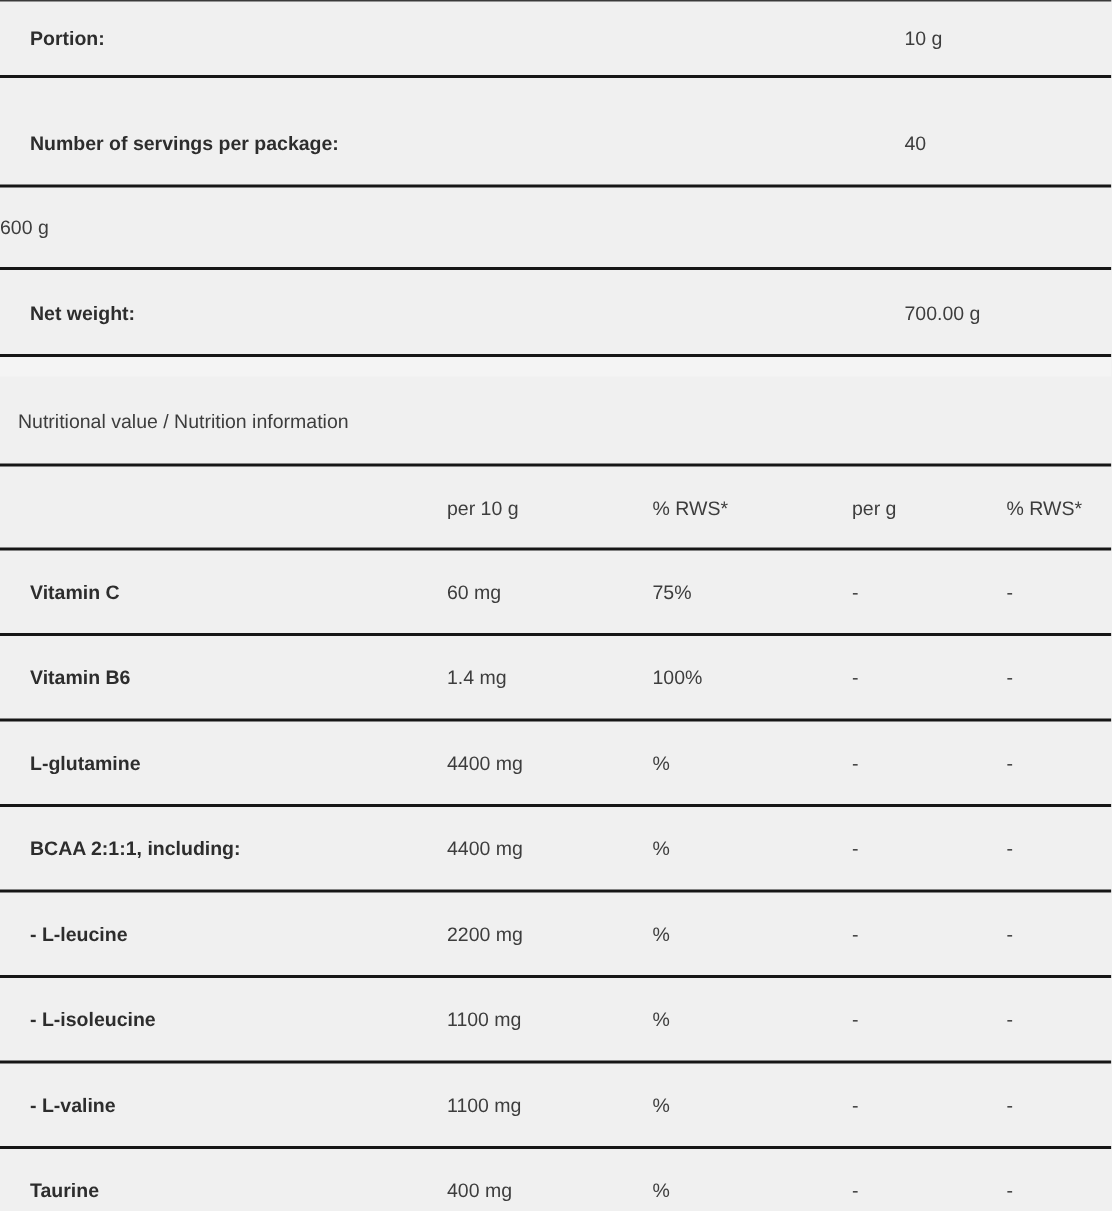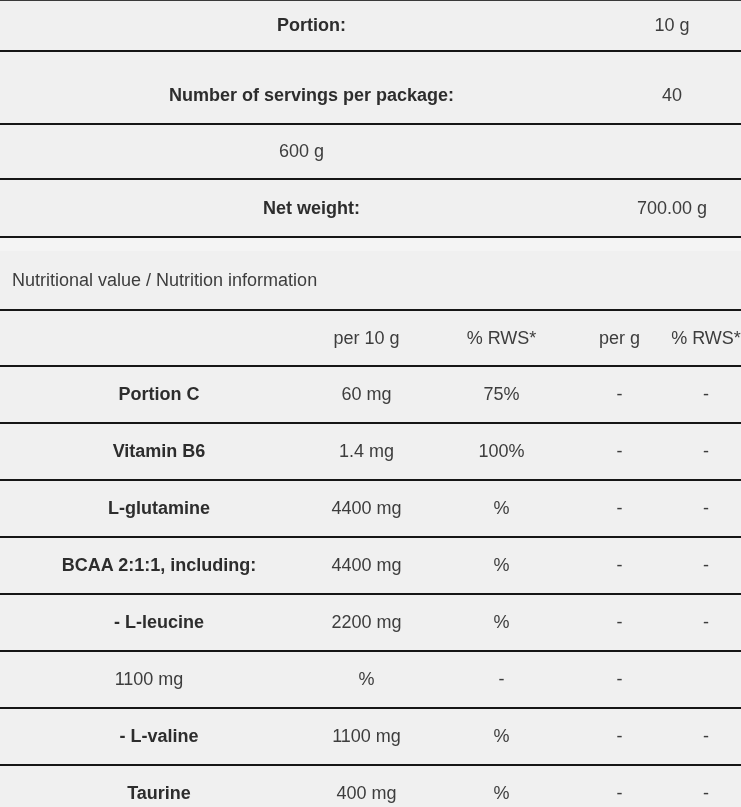--- a/index.html
+++ b/index.html
@@ -7,26 +7,25 @@
     --gap-bg:#f4f4f4;
     --divider:#161616;
     --text-primary:#3d3d3d;
     --text-strong:#2d2d2d;
   }
   html,body{margin:0;padding:0;background:var(--page-bg);}
   .page{
     width:741px;height:807px;
     background:var(--page-bg);
     font-family:"Liberation Sans",sans-serif;
-    font-size:18px;
+    font-size:13px;
     color:var(--text-primary);
     overflow:hidden;
     border-top:1px solid #3a3a3a;
     box-sizing:border-box;
-    text-align:center;
   }
   
   .meta-row{
     display:grid;
     grid-template-columns:603px 1fr;
     align-items:center;
     height:49px;
     border-bottom:2px solid var(--divider);
   }
   .meta-row:nth-child(2){height:55px;margin-top:16px;}
@@ -99,21 +98,21 @@
 
     <div class="n-row header">
       <div class="n-cell n-name"></div>
       <div class="n-cell">per 10 g</div>
       <div class="n-cell">% RWS*</div>
       <div class="n-cell">per g</div>
       <div class="n-cell">% RWS*</div>
     </div>
 
     <div class="n-row">
-      <div class="n-cell n-name">Portion C</div>
+      <div class="n-cell n-name">Vitamin C</div>
       <div class="n-cell">60 mg</div>
       <div class="n-cell">75%</div>
       <div class="n-cell">-</div>
       <div class="n-cell">-</div>
     </div>
 
     <div class="n-row">
       <div class="n-cell n-name">Vitamin B6</div>
       <div class="n-cell">1.4 mg</div>
       <div class="n-cell">100%</div>
@@ -139,20 +138,21 @@
 
     <div class="n-row">
       <div class="n-cell n-name">- L-leucine</div>
       <div class="n-cell">2200 mg</div>
       <div class="n-cell">%</div>
       <div class="n-cell">-</div>
       <div class="n-cell">-</div>
     </div>
 
     <div class="n-row">
+      <div class="n-cell n-name">- L-isoleucine</div>
       <div class="n-cell">1100 mg</div>
       <div class="n-cell">%</div>
       <div class="n-cell">-</div>
       <div class="n-cell">-</div>
     </div>
 
     <div class="n-row">
       <div class="n-cell n-name">- L-valine</div>
       <div class="n-cell">1100 mg</div>
       <div class="n-cell">%</div>

